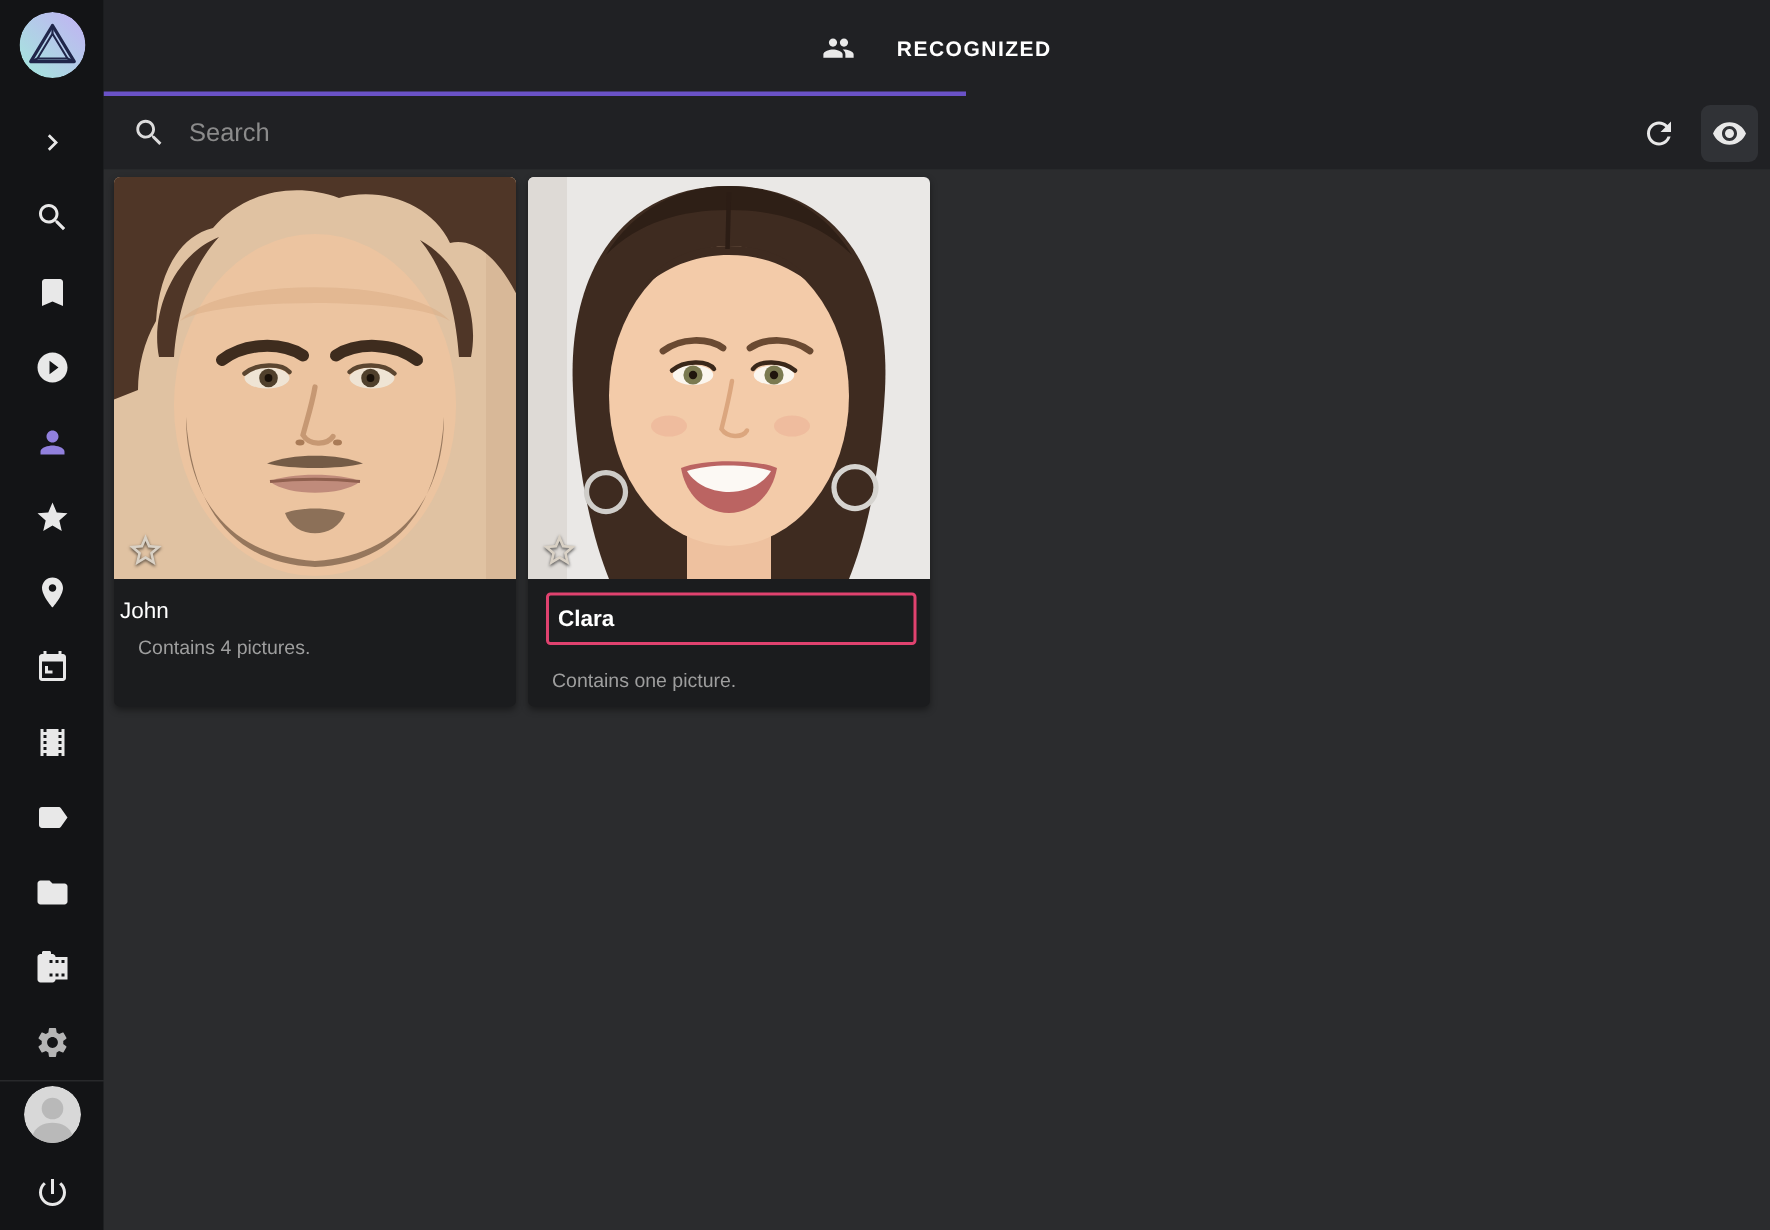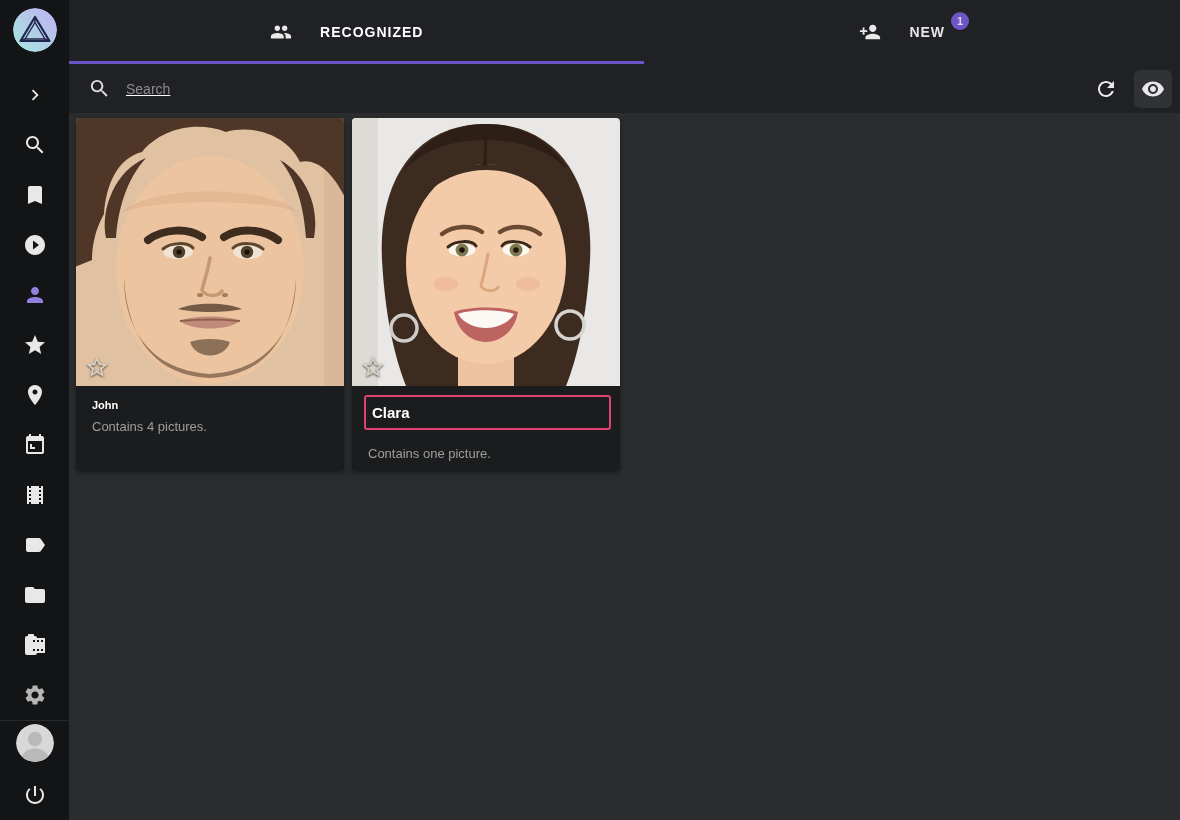--- a/index.html
+++ b/index.html
@@ -35,40 +35,40 @@
   .badge { position:absolute; top:-12px; right:-24px; width:18px; height:18px; border-radius:50%;
            background:#6d55c5; color:#ddd5f6; font-size:11px; font-weight:bold;
            display:flex; align-items:center; justify-content:center; letter-spacing:0; }
   .tab-indicator { position:absolute; left:0; bottom:0; width:51.8%; height:3px; background:#6a52c7; }
 
   
   .searchbar { position:absolute; left:69px; top:64px; width:1111px; height:49px;
                background:#202124; display:flex; align-items:center; padding:0 8px 0 19px; }
   .searchbar .mag { width:23px; height:23px; fill:#dcdcdc; flex:none; }
   .search-input { flex:1; margin-left:15px; background:transparent; border:none; outline:none;
-                  color:#ffffff; font-size:14px; font-family:inherit;text-decoration:underline; }
+                  color:#ffffff; font-size:17px; font-family:inherit; }
   .search-input::placeholder { color:#8b8b8b; opacity:1; }
   .icon-btn { width:40px; height:40px; border-radius:6px; display:flex; align-items:center;
               justify-content:center; color:#e8e8e8; cursor:pointer; flex:none; }
   .icon-btn svg { width:24px; height:24px; fill:currentColor; }
   .eye-btn { width:38px; height:38px; margin-left:8px; background:#303236; }
 
   
   .content { position:absolute; left:69px; top:113px; width:1111px; height:707px;
              background:#2b2c2e; padding:5px 0 0 7px; }
   .cards { display:flex; gap:8px; }
   .card { width:268px; background:#1b1c1e; border-radius:4px; overflow:hidden;
           box-shadow:0 2px 5px rgba(0,0,0,.4); cursor:pointer; }
   .portrait { position:relative; width:268px; height:268px; }
   .portrait > svg { display:block; width:268px; height:268px; }
   .star-btn { position:absolute; left:8px; bottom:6px; width:26px; height:26px; color:#d9d1c5;
               filter:drop-shadow(0 1px 1px rgba(0,0,0,.65)); cursor:pointer; }
   .star-btn svg { width:26px; height:26px; fill:currentColor; }
   .card-body { height:72px; }
-  .person-name { margin:13px 16px 0; font-size:11px; font-weight:bold; color:#fff; }
+  .person-name { margin:13px 4px 0; font-size:15px; font-weight:normal; color:#fff; }
   .person-caption { margin:8px 16px 0; font-size:13px; color:#9e9e9e; }
   .name-edit { margin:9px 9px 0 12px; border:2px solid #e0426f; border-radius:3px; padding:1px 6px; }
   .name-edit input { width:100%; background:transparent; border:none; outline:none; color:#fff;
                      font-size:15px; font-weight:bold; font-family:inherit; padding:6px 0; }
   .caption-tight { margin-top:16px; }
 </style>
 </head>
 <body>
 
 <div class="root">
@@ -172,29 +172,20 @@
       </div>
     </div>
   </div>
 
   <div class="topbar">
     <div class="tab">
       <svg viewBox="0 0 24 24">
           <path d="M16 11c1.66 0 2.99-1.34 2.99-3S17.66 5 16 5s-3 1.34-3 3 1.34 3 3 3zm-8 0c1.66 0 2.99-1.34 2.99-3S9.66 5 8 5 5 6.34 5 8s1.34 3 3 3zm0 2c-2.33 0-7 1.17-7 3.5V19h14v-2.5c0-2.33-4.67-3.5-7-3.5zm8 0c-.29 0-.62.02-.97.05 1.16.84 1.97 1.97 1.97 3.45V19h6v-2.5c0-2.33-4.67-3.5-7-3.5z"></path>
         </svg>
       <span class="tab-label-wrap"><span>RECOGNIZED</span></span>
-    </div>
-    <div class="tab inactive">
-      <svg viewBox="0 0 24 24">
-          <path d="M15 12c2.21 0 4-1.79 4-4s-1.79-4-4-4-4 1.79-4 4 1.79 4 4 4zm-9-2V7H4v3H1v2h3v3h2v-3h3v-2H6zm9 4c-2.67 0-8 1.34-8 4v2h16v-2c0-2.66-5.33-4-8-4z"></path>
-        </svg>
-      <span class="tab-label-wrap">
-        <span>NEW</span>
-        <span class="badge">1</span>
-      </span>
     </div>
     <div class="tab-indicator"></div>
   </div>
 
   <div class="searchbar">
     <svg class="mag" viewBox="0 0 24 24">
         <path d="M15.5 14h-.79l-.28-.27C15.41 12.59 16 11.11 16 9.5 16 5.91 13.09 3 9.5 3S3 5.91 3 9.5 5.91 16 9.5 16c1.61 0 3.09-.59 4.23-1.57l.27.28v.79l5 4.99L20.49 19l-4.99-5zm-6 0C7.01 14 5 11.99 5 9.5S7.01 5 9.5 5 14 7.01 14 9.5 11.99 14 9.5 14z"></path>
       </svg>
     <input class="search-input" type="text" placeholder="Search" style="">
     <div class="icon-btn">

